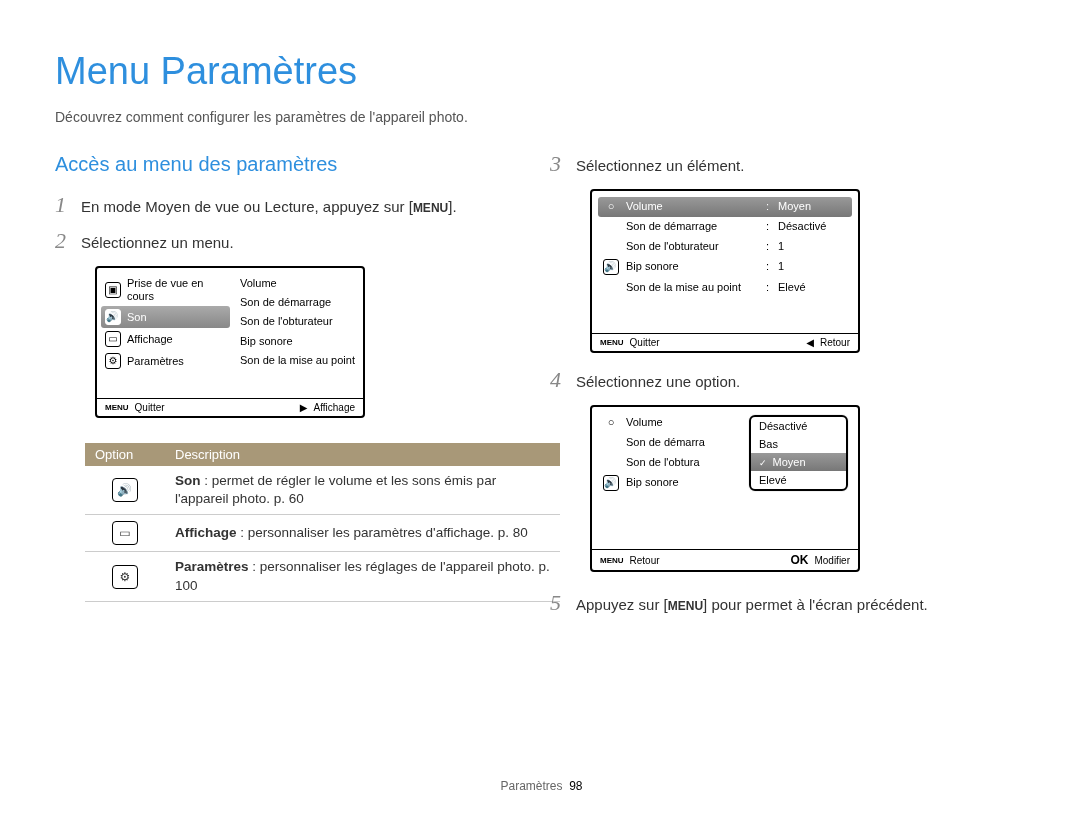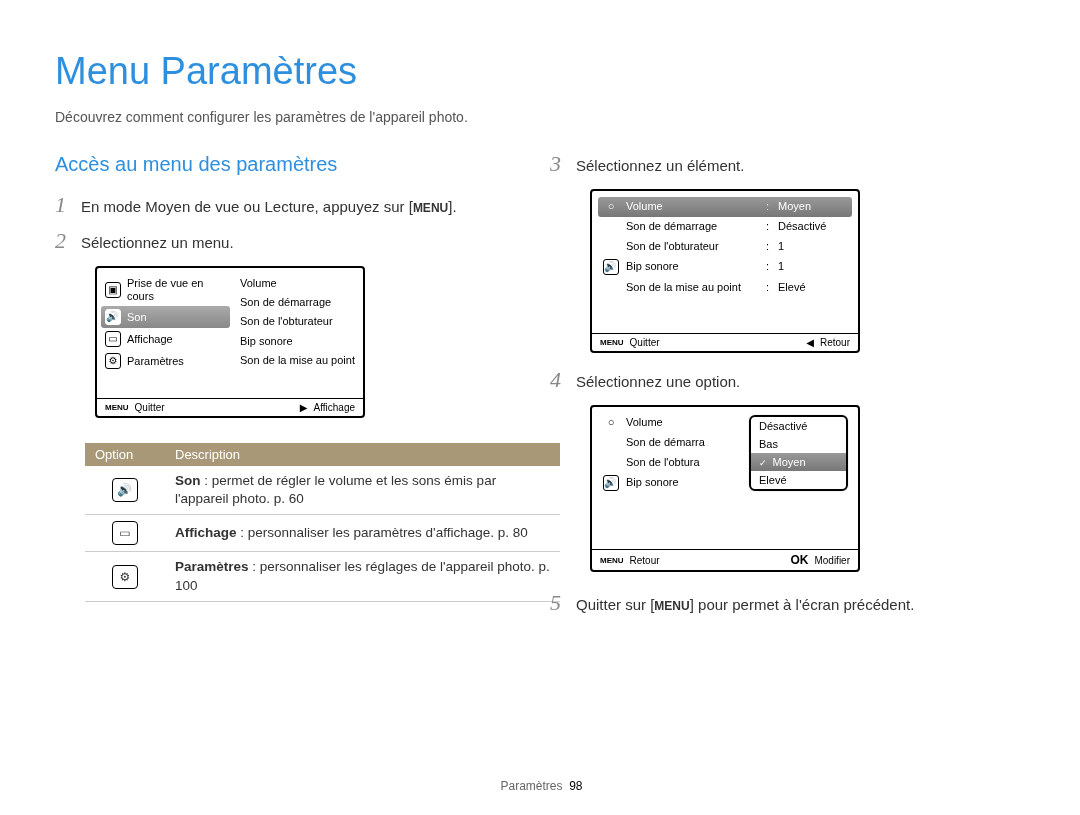--- a/index.html
+++ b/index.html
@@ -381,21 +381,21 @@
           <span class="f-item">
               <b style="font-size:12px">OK</b>
               <span>Modifier</span>
             </span>
         </div>
       </div>
 
       <div class="step" style="margin-top:20px">
         <span class="step-num">5</span>
         <span>
-          <span>Quitter sur [</span><span class="menu-btn">MENU</span><span>] pour permet à l'écran précédent.</span>
+          <span>Appuyez sur [</span><span class="menu-btn">MENU</span><span>] pour permet à l'écran précédent.</span>
         </span>
       </div>
     </div>
   </div>
 </div>
 
 <div class="footer">
   <span>Paramètres</span>&nbsp;&nbsp;<span class="pn">98</span>
 </div>
 

